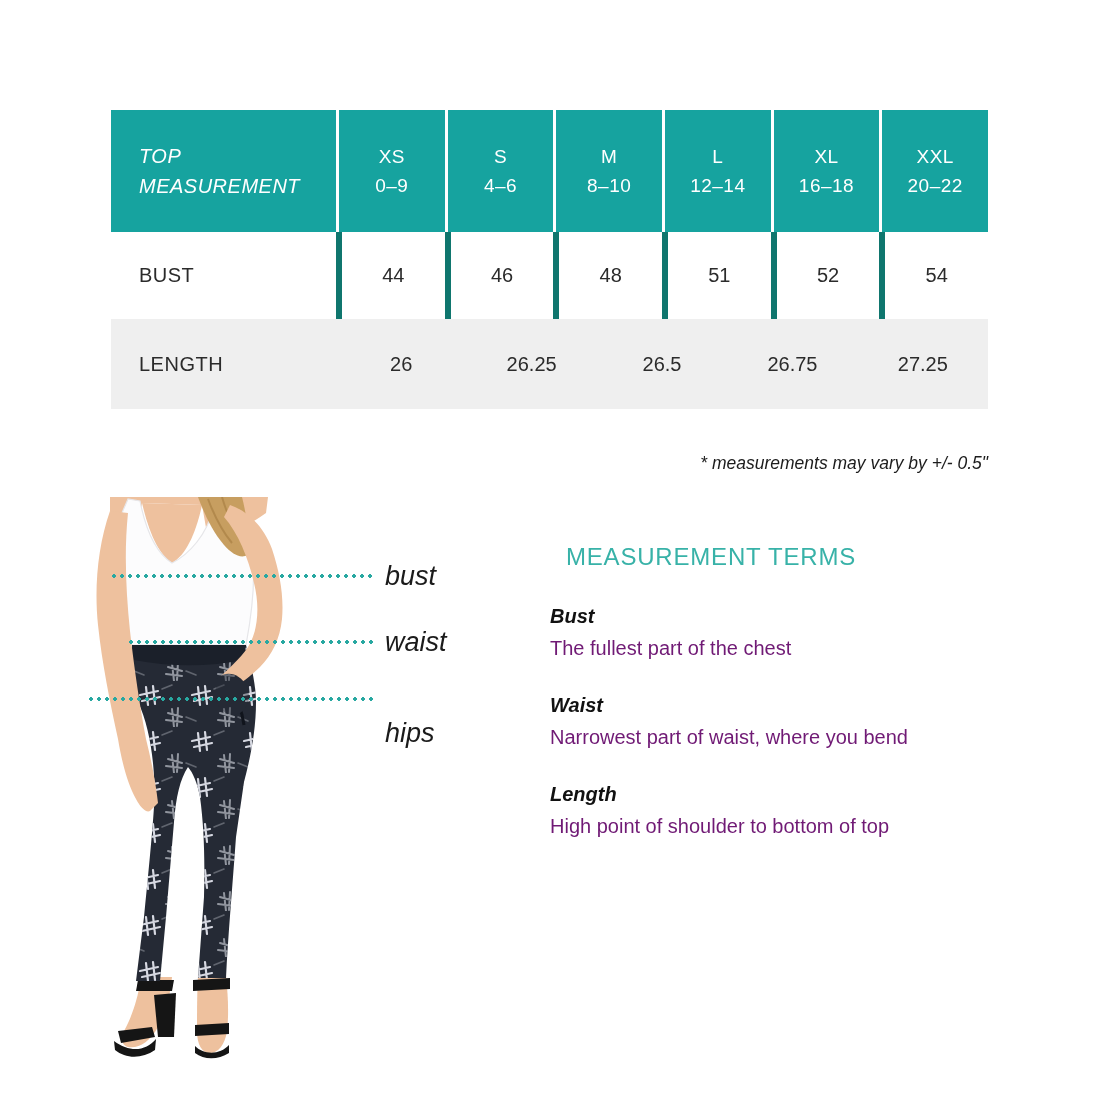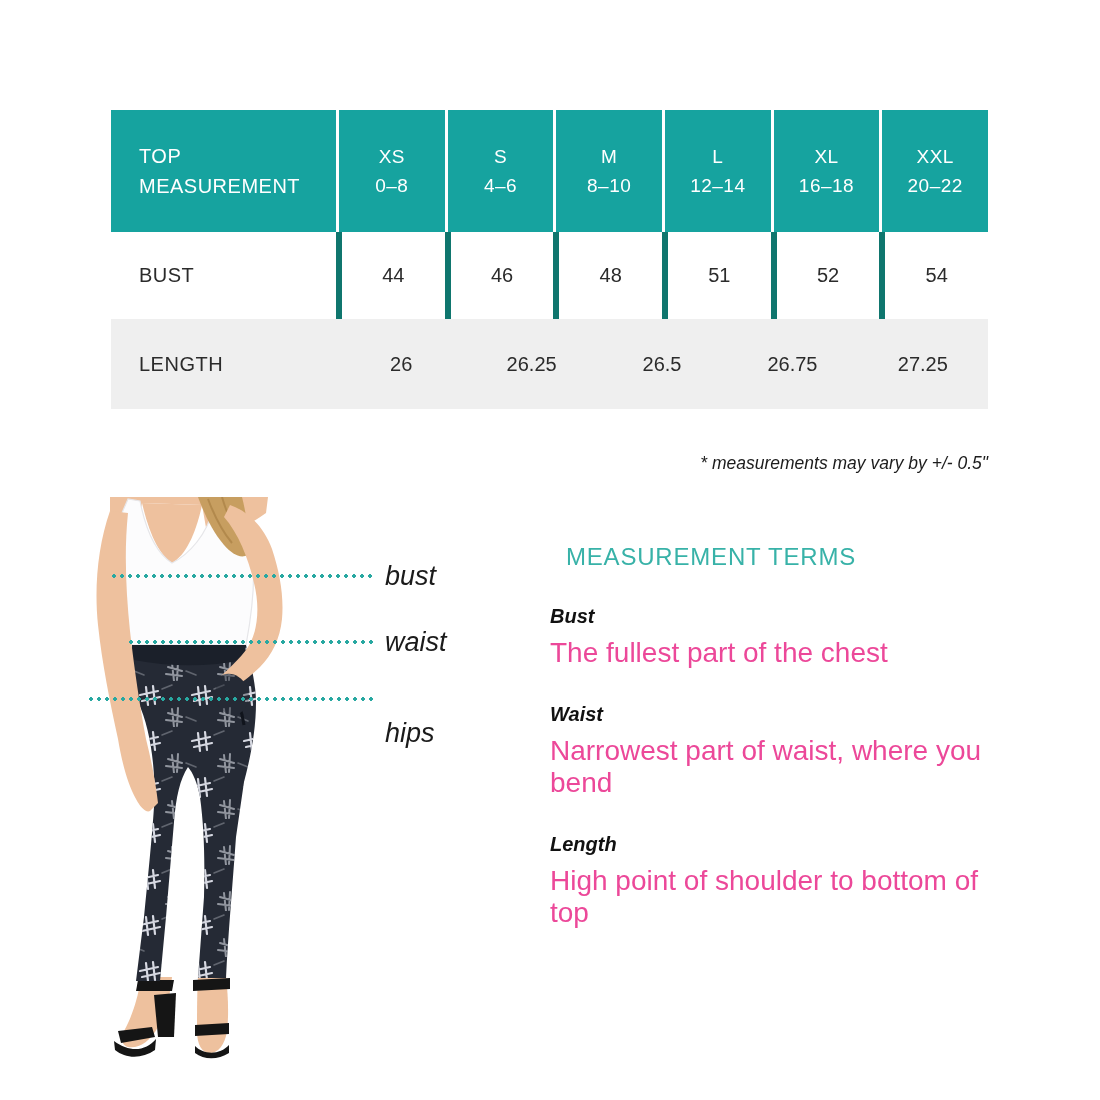--- a/index.html
+++ b/index.html
@@ -9,41 +9,41 @@
   }
 
   
   .size-table{position:absolute;left:111px;top:110px;width:877px;}
   .trow{display:flex;width:100%;}
   .thead{height:122px;}
   .trow .cell{box-sizing:border-box;}
   .label-cell{flex:0 0 225px;display:flex;align-items:center;padding-left:28px;}
   .data-cell{flex:1 1 0;display:flex;flex-direction:column;align-items:center;justify-content:center;text-align:left;}
   .thead .cell{background:#16a39f;color:#ffffff;border-left:3px solid #ffffff;}
-  .thead .cell:first-child{border-left:none;}
+  .thead .cell:first-child{border-left:none;font-style:italic;}
   .thead .label-cell span{font-size:20px;line-height:30px;letter-spacing:0.5px;display:block;width:160px;}
   .thead .data-cell span{font-size:19px;line-height:29px;letter-spacing:0.5px;}
   .body-row{height:87px;}
   .row-bust .cell{background:#ffffff;border-left:6px solid #0f766e;}
   .row-bust .cell:first-child{border-left:none;}
   .row-length .cell{background:#efefef;border-left:none;}
   .body-row .label-cell{font-size:20px;letter-spacing:0.5px;color:#2b2b2b;}
   .body-row .data-cell{font-size:20px;color:#2b2b2b;}
   .row-length{height:90px;}
 
   
   .notes{position:absolute;right:112px;top:450px;text-align:right;font-style:italic;
          font-size:17.5px;line-height:26px;color:#1c1c1c;}
 
   
   .terms{position:absolute;left:550px;top:543px;width:450px;}
   .terms-title{color:#38b2a8;font-size:24px;letter-spacing:0.8px;margin:0 0 34px 16px;font-weight:400;}
   .term-group{margin-bottom:34px;}
   .term-name{font-weight:bold;font-style:italic;font-size:20px;color:#111;margin-bottom:9px;}
-  .term-def{font-size:28px;color:#ec4899;}
+  .term-def{font-size:20px;color:#701a75;}
 
   
   .figure-wrap{position:absolute;left:80px;top:497px;width:260px;height:583px;}
   .mline{position:absolute;height:4px;
          background-image:radial-gradient(circle,#28a8a1 1.7px,rgba(0,0,0,0) 1.9px);
          background-size:8px 4px;background-repeat:repeat-x;}
   .mline-bust{left:110px;top:574px;width:263px;}
   .mline-waist{left:127px;top:640px;width:246px;}
   .mline-hips{left:87px;top:697px;width:286px;}
   .mlabel{position:absolute;left:385px;font-style:italic;font-size:27px;color:#1b1b1b;line-height:30px;}
@@ -56,21 +56,21 @@
 
 <div class="page">
 
   <div class="size-table">
     <div class="trow thead">
       <div class="cell label-cell">
         <span>TOP MEASUREMENT</span>
       </div>
       <div class="cell data-cell">
         <span>XS</span>
-        <span>0–8</span>
+        <span>0–9</span>
       </div>
       <div class="cell data-cell">
         <span>S</span>
         <span>4–6</span>
       </div>
       <div class="cell data-cell">
         <span>M</span>
         <span>8–10</span>
       </div>
       <div class="cell data-cell">

